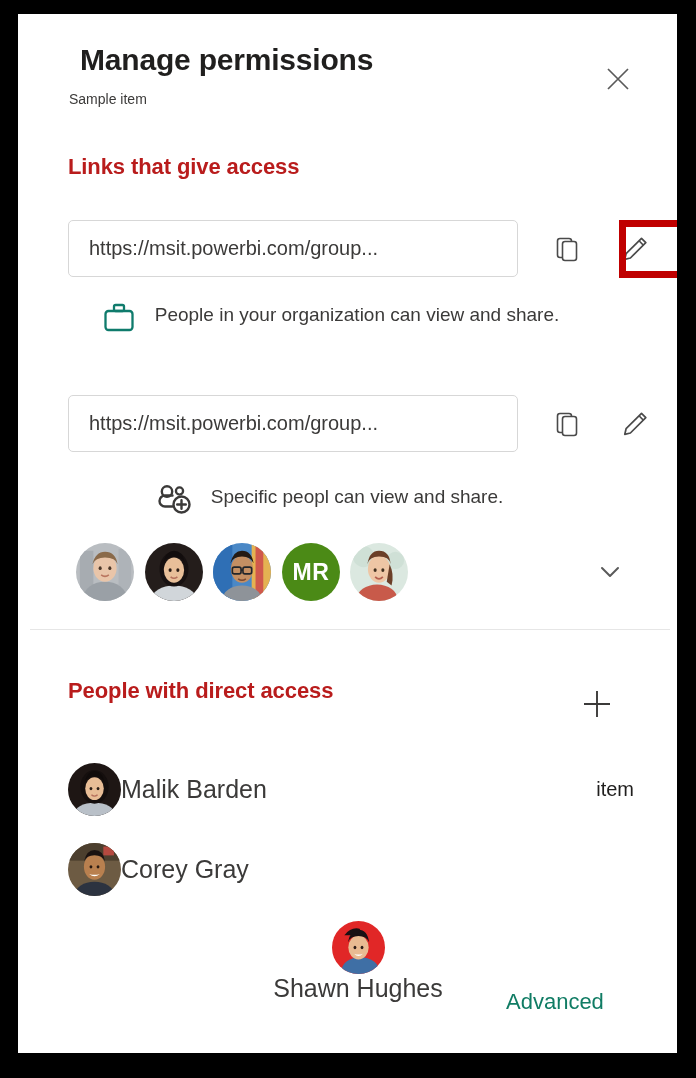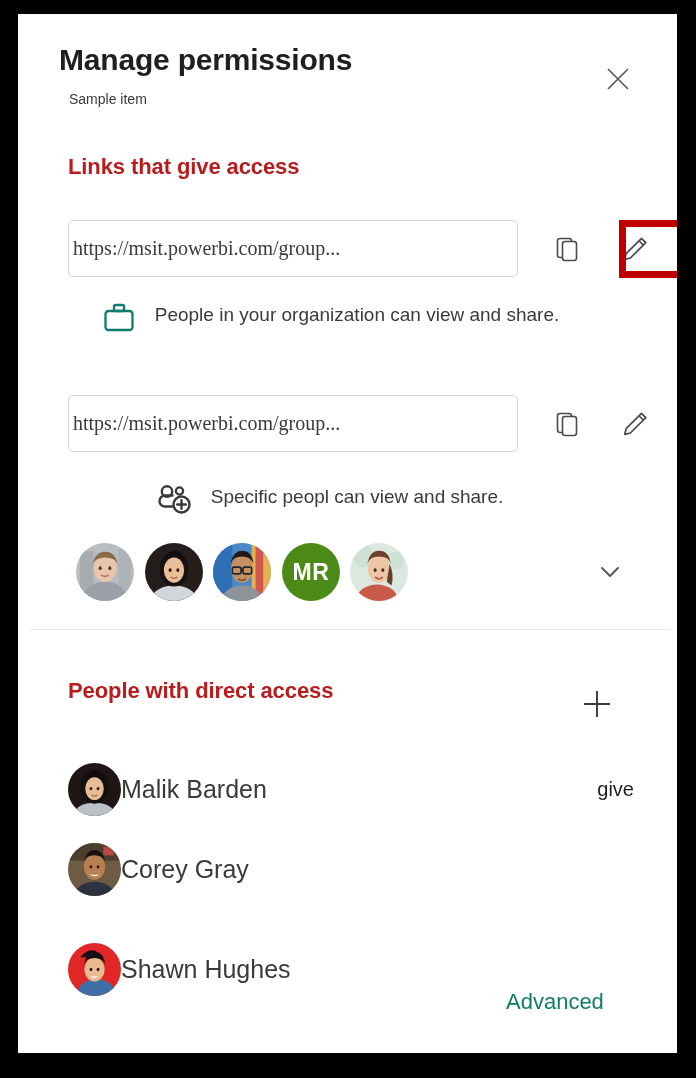--- a/index.html
+++ b/index.html
@@ -39,21 +39,21 @@
 
   
   .header {
     position: absolute;
     left: 0; top: 0;
     width: 659px;
     height: 122px;
   }
   .title {
     position: absolute;
-    left: 41px;
+    left: 62px;
     top: 29px;
     font-size: 30px;
     font-weight: 600;
     color: #201f1e;
     letter-spacing: -0.2px;
     white-space: nowrap;
   }
   .subtitle {
     position: absolute;
     left: 51px;
@@ -101,24 +101,24 @@
   .link-input {
     position: absolute;
     left: 0;
     top: 0;
     width: 450px;
     height: 57px;
     box-sizing: border-box;
     border: 1px solid #d7d7d7;
     border-radius: 5px;
     background: #ffffff;
-    font-family: Liberation Serif, serif;
+    font-family: Liberation Sans, sans-serif;
     font-size: 20px;
     color: #3b3a39;
-    padding: 0 4px;
+    padding: 0 20px;
     outline: none;
   }
 
   .icon-btn {
     position: absolute;
     width: 44px;
     height: 44px;
     top: 7px;
     display: flex;
     align-items: center;
@@ -255,21 +255,21 @@
     position: absolute;
     left: 50px;
     width: 580px;
     height: 56px;
     display: flex;
     align-items: center;
     cursor: pointer;
   }
   #person-row-0 { top: 747px; }
   #person-row-1 { top: 827px; }
-  #person-row-2 { top: 927px; }
+  #person-row-2 { top: 907px; flex-direction: column; }
 
   .person-avatar {
     flex: 0 0 auto;
     width: 53px;
     height: 53px;
     border-radius: 50%;
     overflow: hidden;
     background-size: cover;
     background-position: center;
   }
@@ -461,21 +461,21 @@
           <ellipse cx="30" cy="58" rx="23" ry="13" fill="#b9c0c8"></ellipse>
           <ellipse cx="30" cy="27" rx="16" ry="19" fill="#150f0e"></ellipse>
           <ellipse cx="30" cy="29" rx="10.5" ry="13" fill="#e8bd96"></ellipse>
           <path d="M19 21 q3 -12 11 -12 q9 0 11 12 q-3 -6 -11 -6 q-8 0 -11 6z" fill="#100b0a"></path>
           <ellipse cx="26" cy="29" rx="1.6" ry="1.9" fill="#2a1d16"></ellipse>
           <ellipse cx="34" cy="29" rx="1.6" ry="1.9" fill="#2a1d16"></ellipse>
           <path d="M26.5 36 q3.5 3 7 0" stroke="#b5705c" stroke-width="1.6" fill="none"></path>
         </svg>
       </span>
       <span class="person-name">Malik Barden</span>
-      <span class="person-role">give</span>
+      <span class="person-role">item</span>
     </div>
 
     <div class="person-row" id="person-row-1">
       <span class="person-avatar">
         <svg width="100%" height="100%" viewBox="0 0 60 60">
           <rect width="60" height="60" fill="#6d5b43"></rect>
           <rect x="0" y="0" width="60" height="20" fill="#4c3f2e"></rect>
           <rect x="40" y="4" width="12" height="10" fill="#b5493f"></rect>
           <ellipse cx="30" cy="58" rx="22" ry="14" fill="#2c3340"></ellipse>
           <ellipse cx="30" cy="27" rx="12" ry="14.5" fill="#b9804f"></ellipse>

